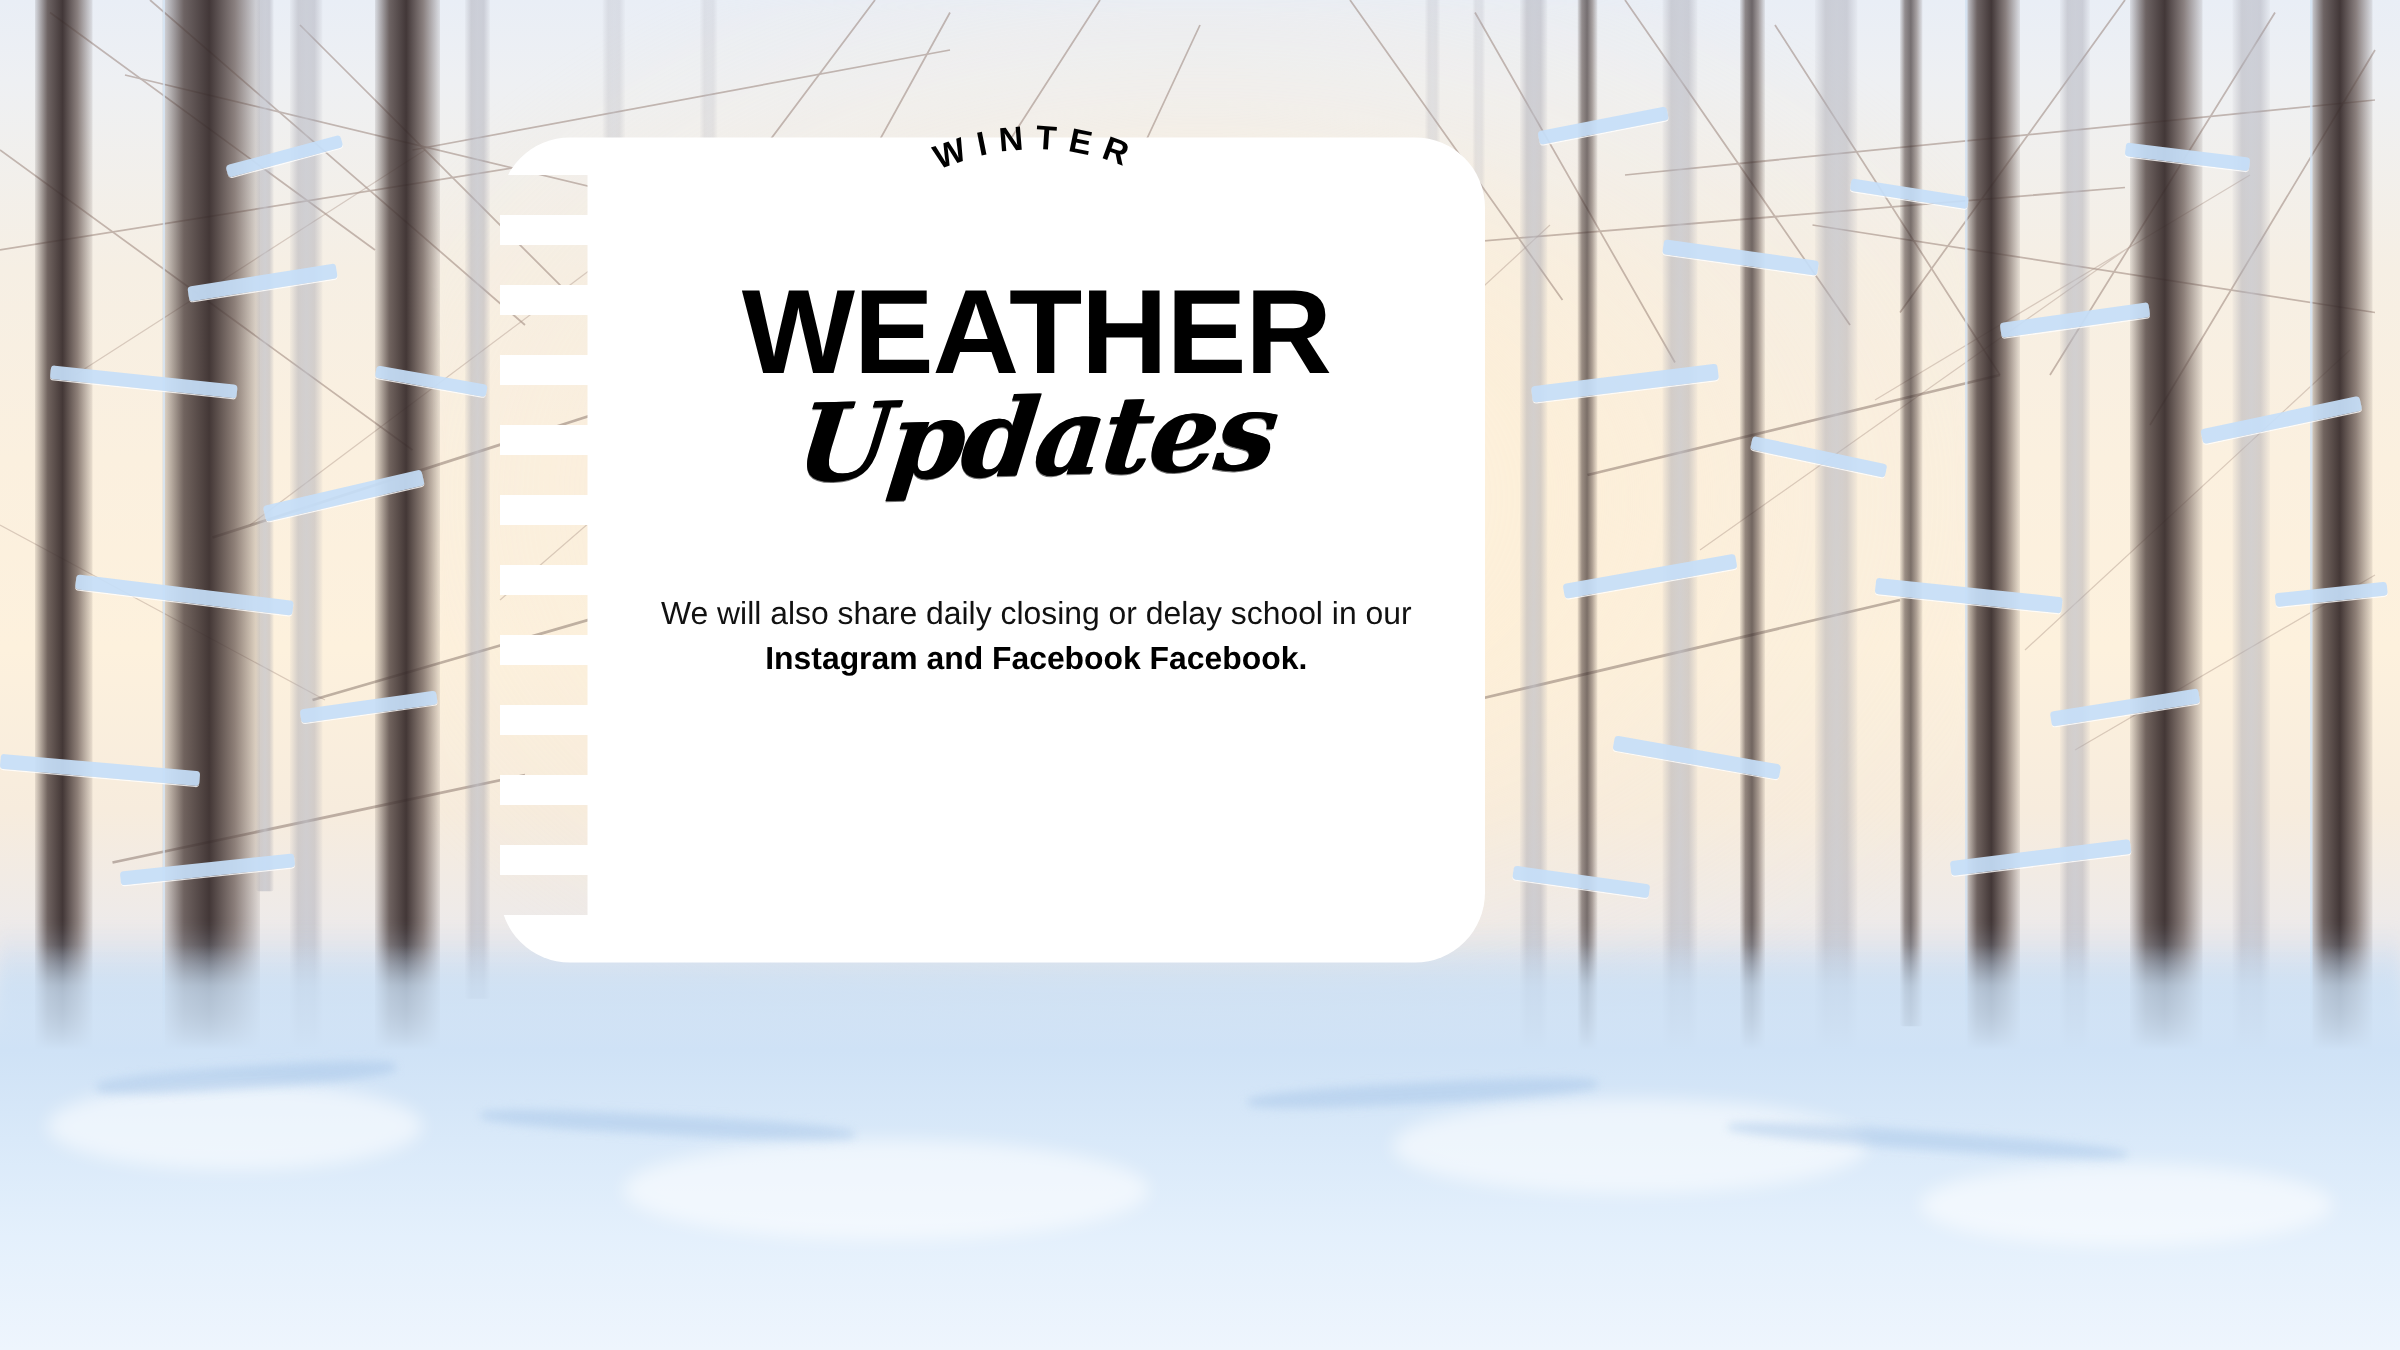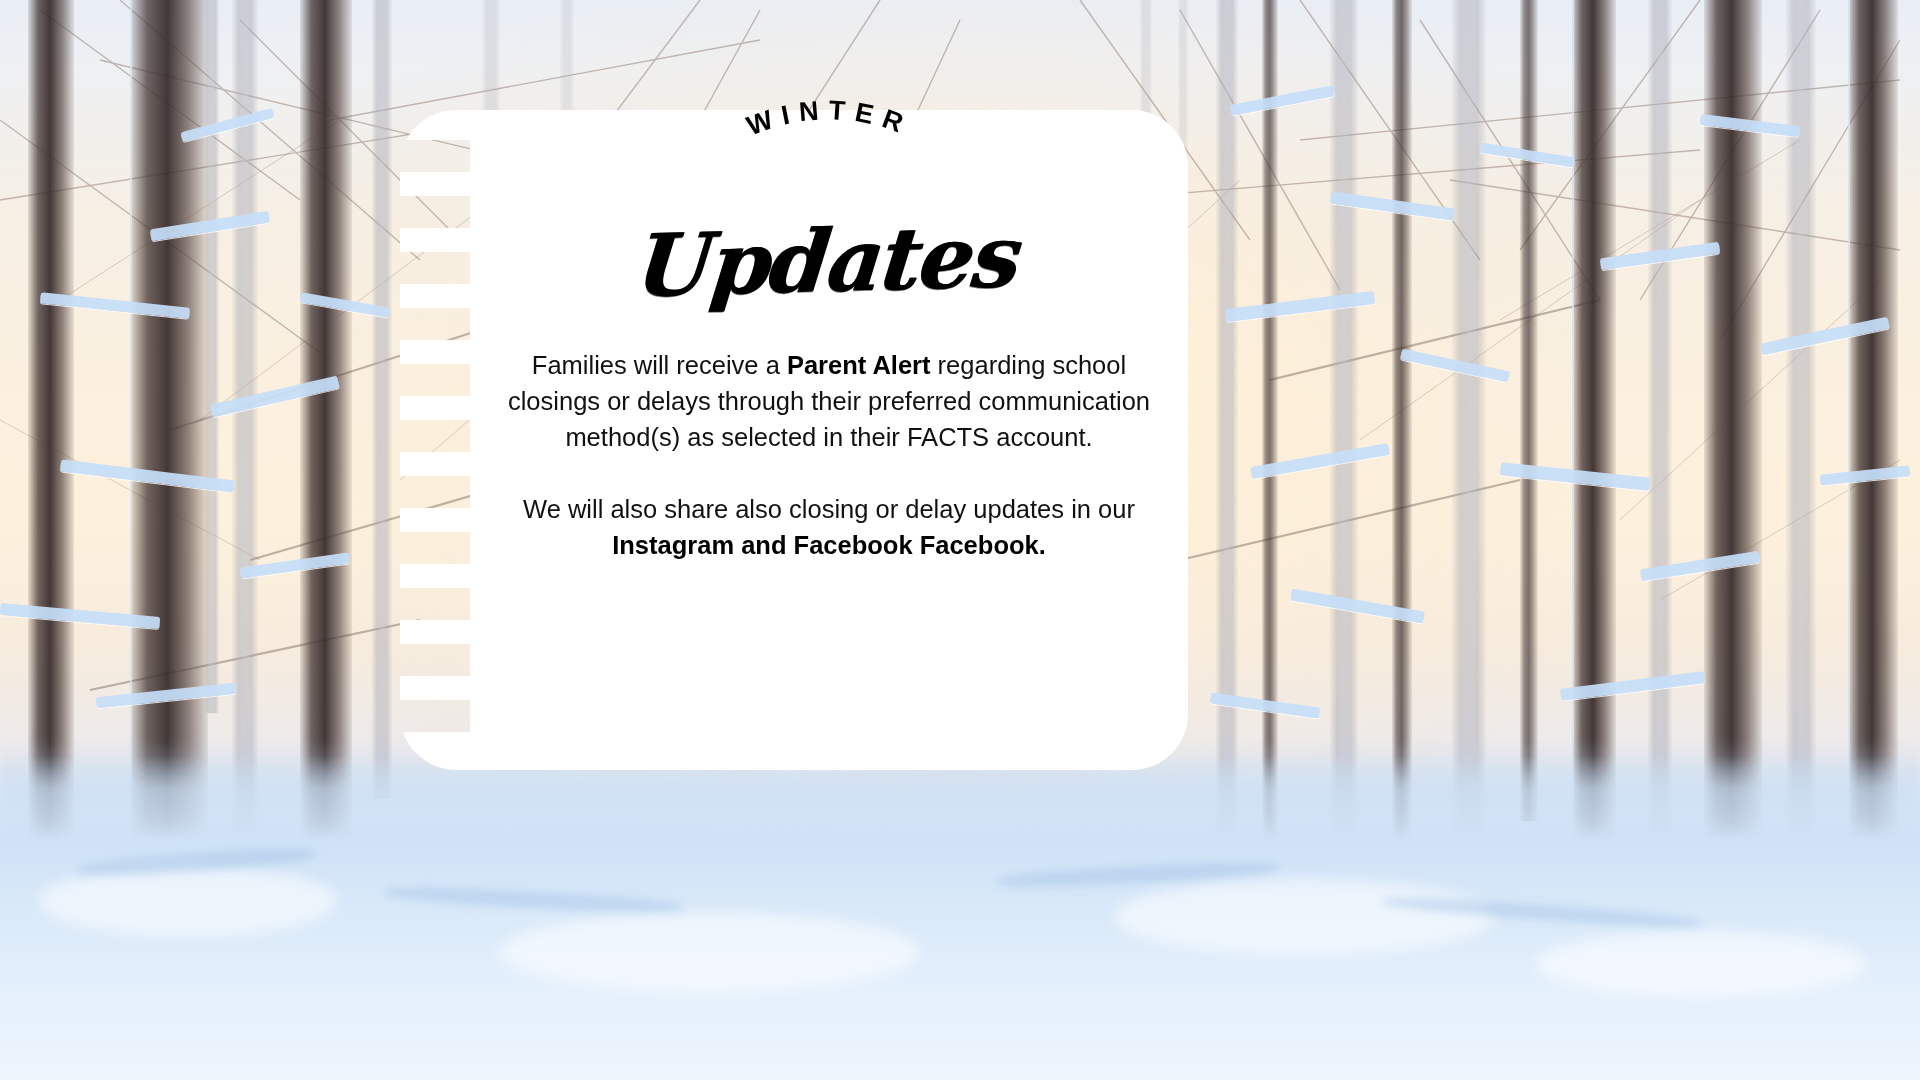--- a/index.html
+++ b/index.html
@@ -228,22 +228,22 @@
       <svg viewBox="0 0 340 86">
         <defs>
           <path id="archPath" d="M 8,78 A 188,188 0 0 1 332,78" fill="none"></path>
         </defs>
         <text text-anchor="middle">
           <textPath href="#archPath" startOffset="50%">WINTER</textPath>
         </text>
       </svg>
     </div>
 
+    <div class="headline">WEATHER</div>
 
     <div class="script">Updates</div>
 
     <div class="body">
-      <p><span>Families will receive a </span><b>Parent Alert</b><span> regarding school closings or delays through their preferred communication method(s) as selected in their FACTS account.</span></p>
       <div class="gap"></div>
-      <p><span>We will also share also closing or delay updates in our </span><b>Instagram and Facebook Facebook.</b><span></span></p>
+      <p><span>We will also share daily closing or delay school in our </span><b>Instagram and Facebook Facebook.</b><span></span></p>
     </div>
   </div>
 </div>
 
 </body></html>

